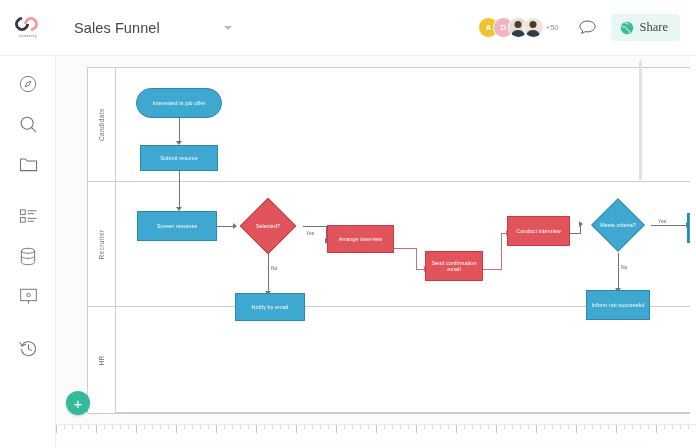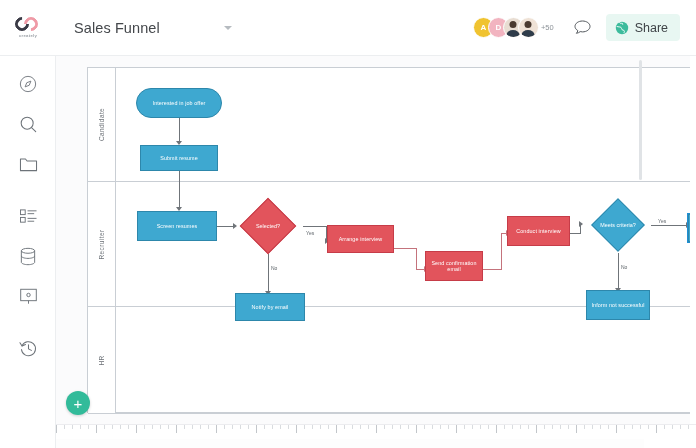--- a/index.html
+++ b/index.html
@@ -76,21 +76,21 @@
   .comment-btn{
     width:30px;height:30px;margin:0 8px 0 10px;
     display:flex;align-items:center;justify-content:center;cursor:pointer;
   }
 
   .share-btn{
     display:flex;align-items:center;gap:6px;
     height:27px;padding:0 12px 0 9px;margin-right:16px;
     background:#e8f7f2;border-radius:4px;cursor:pointer;
   }
-  .share-label{font-size:12.5px;color:#3f4448;}
+  .share-label{font-size:12.5px;color:#3f4448;font-family:Liberation Serif, serif;}
 
   
   .rail{
     position:absolute;left:0;top:56px;width:56px;height:392px;
     background:#ffffff;border-right:1px solid #eceef0;
     box-sizing:border-box;padding-top:8px;
   }
   .rail-item{
     width:56px;height:40px;display:flex;align-items:center;justify-content:center;
     cursor:pointer;

